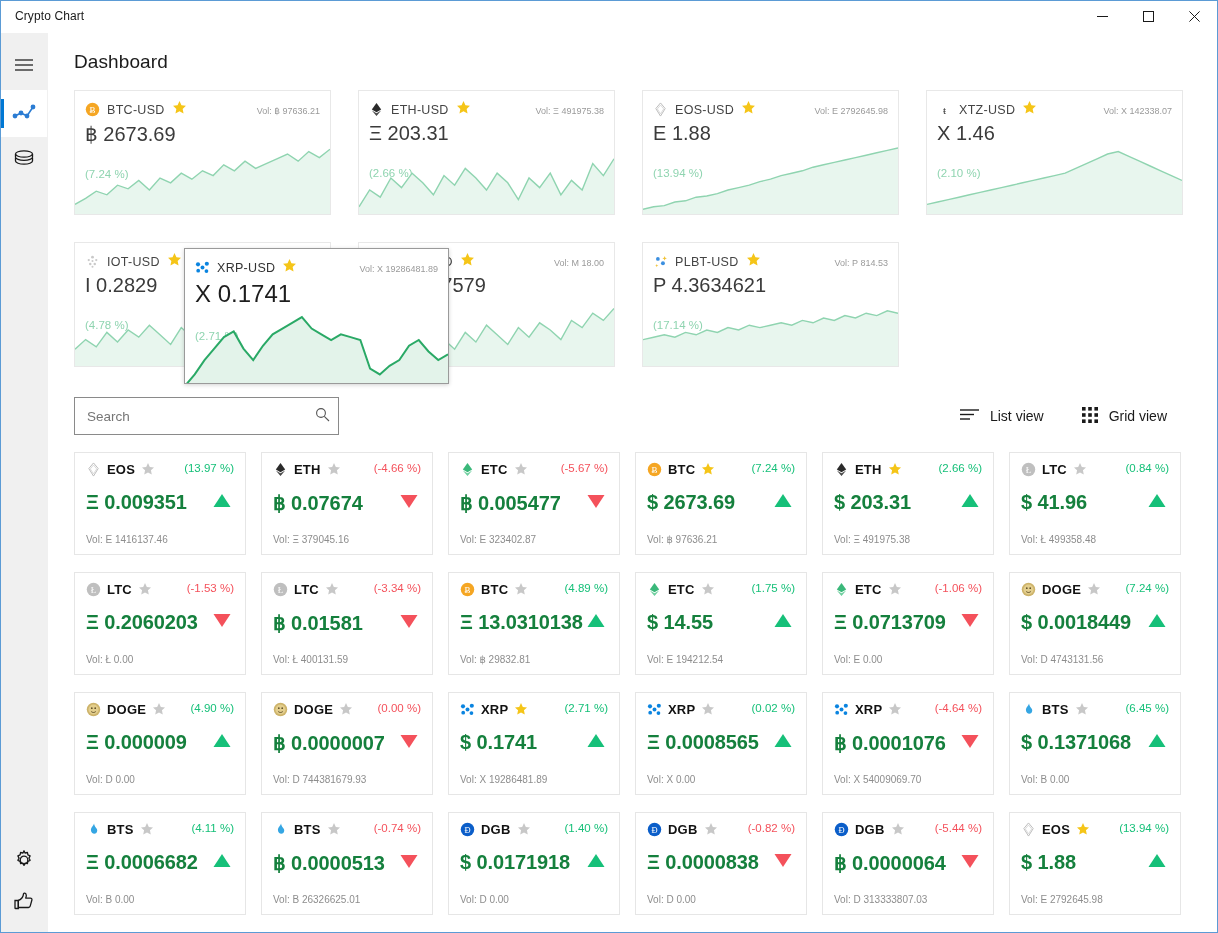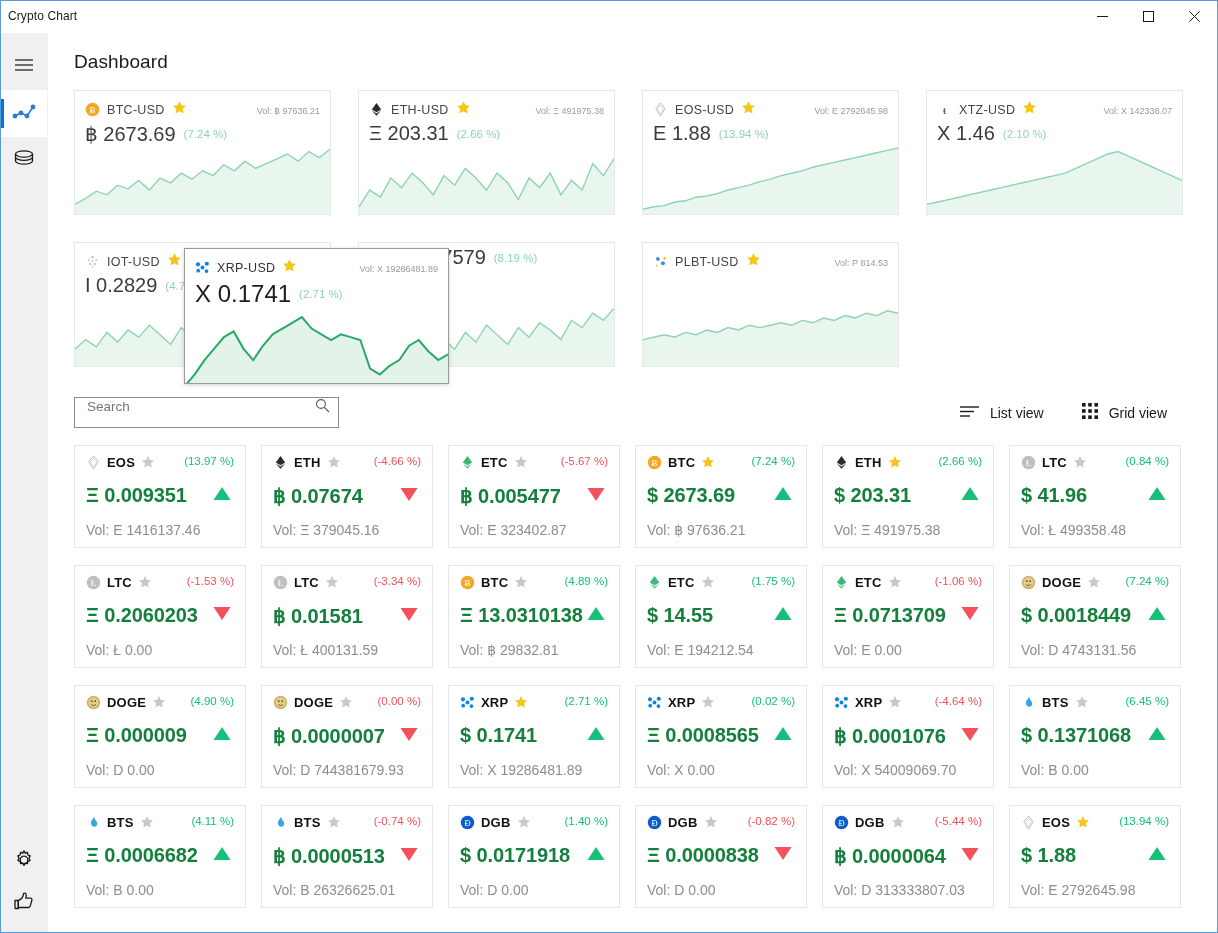--- a/index.html
+++ b/index.html
@@ -24,21 +24,21 @@
     display: flex;
     align-items: center;
     background: #ffffff;
     border-bottom: 1px solid #ffffff;
     position: relative;
     user-select: none;
   }
   .title-text {
     font-size: 12px;
     color: #1a1a1a;
-    padding-left: 7px;
+    padding-left: 14px;
     letter-spacing: .1px;
   }
   .win-buttons { margin-left: auto; display: flex; height: 31px; }
   .win-btn {
     width: 46px; height: 31px;
     display: flex; align-items: center; justify-content: center;
     color: #1a1a1a;
   }
   .win-btn svg { display: block; }
 
@@ -125,23 +125,24 @@
   }
   .cc-vol {
     margin-left: auto;
     font-size: 9px;
     color: #9a9a9a;
     white-space: nowrap;
     padding-top: 2px;
   }
   .cc-price-row {
     display: flex;
-    align-items: center;
-    gap: 8px;
+    align-items: flex-start;
+    gap: 22px;
     padding: 3px 10px 0 10px;
+    flex-direction: column;
   }
   .cc-price {
     font-size: 20px;
     color: #3b3b3b;
     font-weight: 400;
   }
   .cc-pct {
     font-size: 11.5px;
     color: #8fd4b0;
   }
@@ -168,25 +169,25 @@
   .drag-card .cc-spark { height: 86px; }
 
   
   .toolbar {
     margin: 30px 0 0 26px;
     width: 1115px;
     display: flex;
     align-items: center;
   }
   .search-box {
-    width: 265px; height: 31px;
+    width: 265px; height: 38px;
     border: 1px solid #8a8a8a;
     background: #fff;
     display: flex;
-    align-items: flex-start;
+    align-items: center;
     padding: 0 8px 0 10px;
   }
   .search-box input {
     flex: 1 1 auto;
     border: none; outline: none;
     font-size: 13.5px;
     color: #333;
     font-family: "Liberation Sans", sans-serif;
     background: transparent;
   }
@@ -246,21 +247,21 @@
   .coin-price {
     font-size: 20px;
     font-weight: bold;
     color: #15803d;
     letter-spacing: -.1px;
   }
   .coin-arrow { margin-left: auto; }
   .coin-vol {
     position: absolute;
     left: 11px; bottom: 9px;
-    font-size: 14px;
+    font-size: 10px;
     color: #8d8d8d;
   }
   .star { flex: 0 0 auto; }
   .icon-wrap { flex: 0 0 auto; display: flex; align-items: center; }
 </style>
 </head>
 <body>
 
 <div class="window">
 
@@ -468,20 +469,34 @@
               <span class="cc-pct">(4.78 %)</span>
             </div>
             <div class="cc-spark">
               <svg viewBox="0 0 100 60" preserveAspectRatio="none">
                 <polygon points="0,60 0.00,46.00 4.17,38.00 8.33,44.00 12.50,32.00 16.67,40.00 20.83,30.00 25.00,36.00 29.17,26.00 33.33,34.00 37.50,42.00 41.67,28.00 45.83,36.00 50.00,24.00 54.17,32.00 58.33,40.00 62.50,26.00 66.67,34.00 70.83,22.00 75.00,30.00 79.17,38.00 83.33,24.00 87.50,32.00 91.67,18.00 95.83,26.00 100.00,16.00 100,60" fill="#e8f6ee"></polygon>
                 <polyline points="0.00,46.00 4.17,38.00 8.33,44.00 12.50,32.00 16.67,40.00 20.83,30.00 25.00,36.00 29.17,26.00 33.33,34.00 37.50,42.00 41.67,28.00 45.83,36.00 50.00,24.00 54.17,32.00 58.33,40.00 62.50,26.00 66.67,34.00 70.83,22.00 75.00,30.00 79.17,38.00 83.33,24.00 87.50,32.00 91.67,18.00 95.83,26.00 100.00,16.00" fill="none" stroke="#8fd4b0" stroke-width="1.4" vector-effect="non-scaling-stroke"></polyline>
               </svg>
             </div>
           </div>
           <div class="chart-card">
+            <div class="cc-head">
+              <span class="icon-wrap">
+                <svg width="15" height="15" viewBox="0 0 16 16">
+                  <rect x="1" y="1" width="14" height="14" rx="1.5" fill="#7a6a63"></rect>
+                  <circle cx="8" cy="7" r="2.6" fill="#d9bfae"></circle>
+                  <path d="M3 15c1-3.2 3-4.4 5-4.4S12 11.8 13 15z" fill="#c9ada0"></path>
+                </svg>
+              </span>
+              <span class="cc-sym">MCO-USD</span>
+              <span class="star"><svg width="15" height="15" viewBox="0 0 20 20">
+                  <polygon points="10,1.4 12.6,7 18.6,7.7 14.2,11.9 15.4,17.9 10,14.9 4.6,17.9 5.8,11.9 1.4,7.7 7.4,7" fill="#f5c518"></polygon>
+                </svg></span>
+              <span class="cc-vol">Vol: M 18.00</span>
+            </div>
             <div class="cc-price-row">
               <span class="cc-price">M 0.9737579</span>
               <span class="cc-pct">(8.19 %)</span>
             </div>
             <div class="cc-spark">
               <svg viewBox="0 0 100 60" preserveAspectRatio="none">
                 <polygon points="0,60 0.00,54.00 4.17,46.00 8.33,50.00 12.50,38.00 16.67,44.00 20.83,34.00 25.00,42.00 29.17,30.00 33.33,38.00 37.50,46.00 41.67,32.00 45.83,40.00 50.00,26.00 54.17,34.00 58.33,42.00 62.50,28.00 66.67,36.00 70.83,24.00 75.00,30.00 79.17,38.00 83.33,22.00 87.50,28.00 91.67,16.00 95.83,22.00 100.00,12.00 100,60" fill="#e8f6ee"></polygon>
                 <polyline points="0.00,54.00 4.17,46.00 8.33,50.00 12.50,38.00 16.67,44.00 20.83,34.00 25.00,42.00 29.17,30.00 33.33,38.00 37.50,46.00 41.67,32.00 45.83,40.00 50.00,26.00 54.17,34.00 58.33,42.00 62.50,28.00 66.67,36.00 70.83,24.00 75.00,30.00 79.17,38.00 83.33,22.00 87.50,28.00 91.67,16.00 95.83,22.00 100.00,12.00" fill="none" stroke="#8fd4b0" stroke-width="1.4" vector-effect="non-scaling-stroke"></polyline>
               </svg>
             </div>
@@ -498,20 +513,24 @@
                     <polygon points="12.4,2.2 13.1,3.9 14.8,4.6 13.1,5.3 12.4,7 11.7,5.3 10,4.6 11.7,3.9"></polygon>
                     <polygon points="4,10.6 4.5,11.9 5.8,12.4 4.5,12.9 4,14.2 3.5,12.9 2.2,12.4 3.5,11.9"></polygon>
                   </g>
                 </svg>
               </span>
               <span class="cc-sym">PLBT-USD</span>
               <span class="star"><svg width="15" height="15" viewBox="0 0 20 20">
                   <polygon points="10,1.4 12.6,7 18.6,7.7 14.2,11.9 15.4,17.9 10,14.9 4.6,17.9 5.8,11.9 1.4,7.7 7.4,7" fill="#f5c518"></polygon>
                 </svg></span>
               <span class="cc-vol">Vol: P 814.53</span>
+            </div>
+            <div class="cc-price-row">
+              <span class="cc-price">P 4.3634621</span>
+              <span class="cc-pct">(17.14 %)</span>
             </div>
             <div class="cc-spark">
               <svg viewBox="0 0 100 60" preserveAspectRatio="none">
                 <polygon points="0,60 0.00,38.00 4.17,36.00 8.33,34.00 12.50,36.00 16.67,32.00 20.83,34.00 25.00,30.00 29.17,32.00 33.33,28.00 37.50,30.00 41.67,26.00 45.83,28.00 50.00,26.00 54.17,24.00 58.33,26.00 62.50,22.00 66.67,24.00 70.83,20.00 75.00,22.00 79.17,18.00 83.33,20.00 87.50,16.00 91.67,18.00 95.83,14.00 100.00,16.00 100,60" fill="#e8f6ee"></polygon>
                 <polyline points="0.00,38.00 4.17,36.00 8.33,34.00 12.50,36.00 16.67,32.00 20.83,34.00 25.00,30.00 29.17,32.00 33.33,28.00 37.50,30.00 41.67,26.00 45.83,28.00 50.00,26.00 54.17,24.00 58.33,26.00 62.50,22.00 66.67,24.00 70.83,20.00 75.00,22.00 79.17,18.00 83.33,20.00 87.50,16.00 91.67,18.00 95.83,14.00 100.00,16.00" fill="none" stroke="#8fd4b0" stroke-width="1.4" vector-effect="non-scaling-stroke"></polyline>
               </svg>
             </div>
           </div>
         </div>
 

